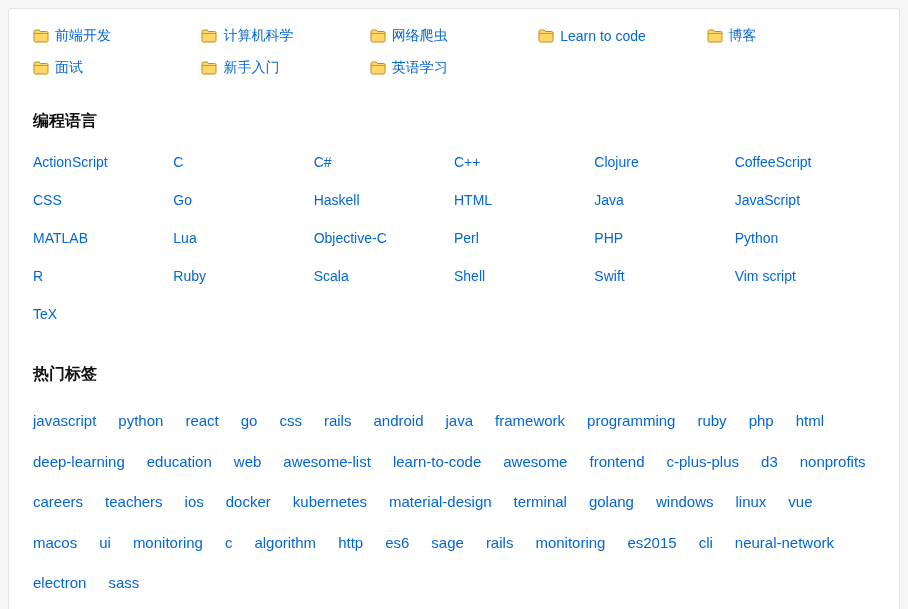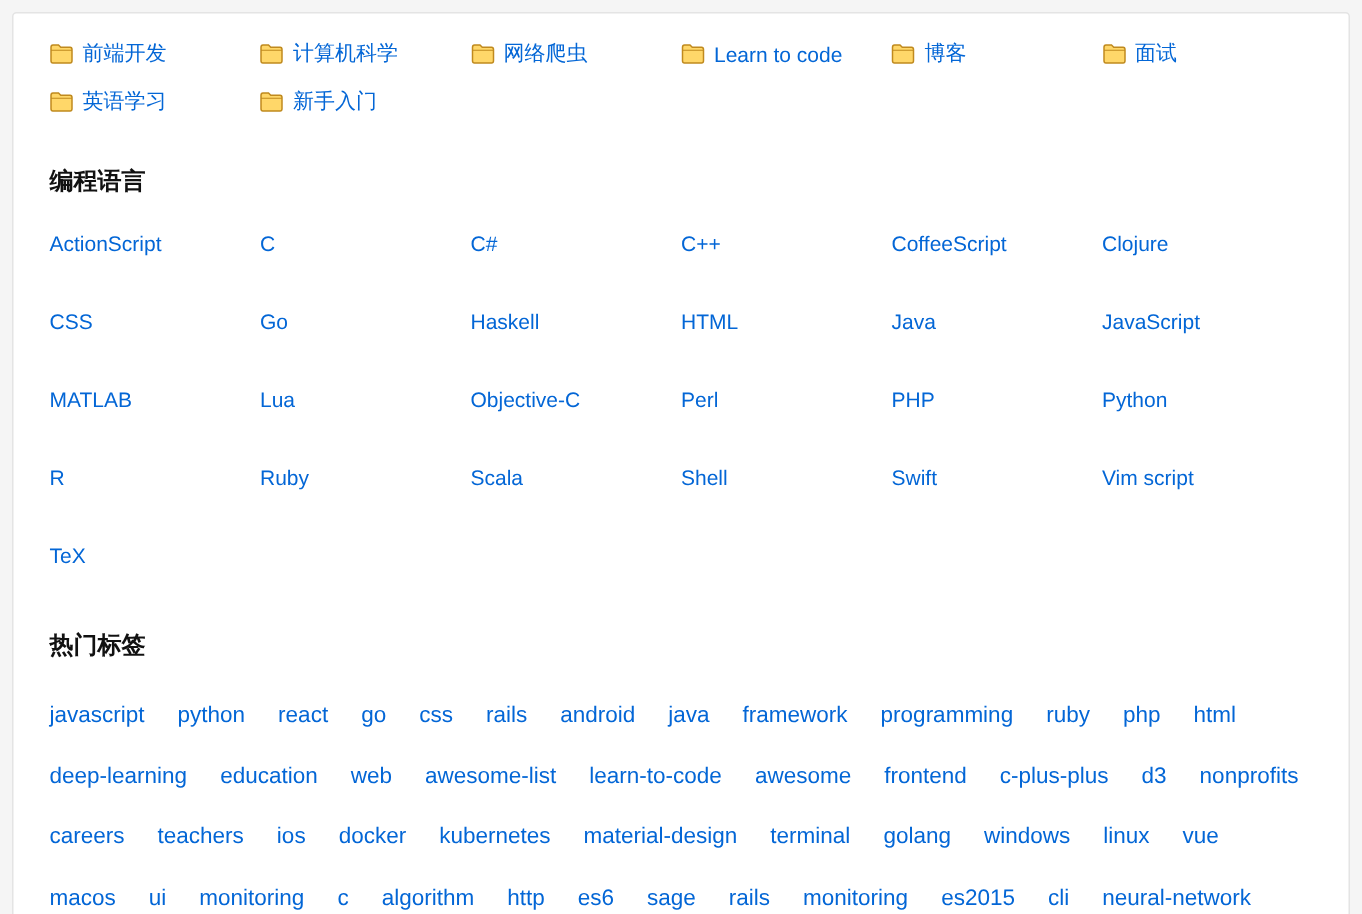--- a/index.html
+++ b/index.html
@@ -15,21 +15,21 @@
     }
     .card {
       background: #fff;
       border: 1px solid #e4e4e4;
       border-radius: 3px;
       padding: 18px 24px 24px 24px;
       position: relative;
     }
     .folder-grid {
       display: grid;
-      grid-template-columns: repeat(6, 1fr);
+      grid-template-columns: repeat(5, 1fr);
       gap: 14px 0;
       margin-bottom: 34px;
     }
     .folder-item {
       display: flex;
       align-items: center;
       gap: 6px;
       cursor: pointer;
     }
     .folder-icon {
@@ -44,21 +44,21 @@
     .section-title {
       font-size: 16px;
       font-weight: bold;
       color: #111;
       margin-bottom: 22px;
       font-family: Liberation Mono, monospace;
     }
     .lang-grid {
       display: grid;
       grid-template-columns: repeat(6, 1fr);
-      gap: 36px 0;
+      gap: 22px 0;
       margin-bottom: 42px;
     }
     .lang-item {
       color: #0366d6;
       font-size: 14px;
       cursor: pointer;
     }
     .tag-cloud {
       display: flex;
       flex-wrap: wrap;
@@ -127,39 +127,39 @@
   <path d="M1 2.5 C1 1.7 1.5 1 2.3 1 L6 1 L7.5 2.5 L13.7 2.5 C14.5 2.5 15 3.2 15 4 L15 11.5 C15 12.3 14.5 13 13.7 13 L2.3 13 C1.5 13 1 12.3 1 11.5 Z" fill="#ffd769" stroke="#c08a1e" stroke-width="1"></path>
   <path d="M1 4.5 L15 4.5" stroke="#c08a1e" stroke-width="0.8"></path>
 </svg>
         <span class="folder-label">面试</span>
       </div>
       <div class="folder-item">
         <svg class="folder-icon" viewBox="0 0 16 14">
   <path d="M1 2.5 C1 1.7 1.5 1 2.3 1 L6 1 L7.5 2.5 L13.7 2.5 C14.5 2.5 15 3.2 15 4 L15 11.5 C15 12.3 14.5 13 13.7 13 L2.3 13 C1.5 13 1 12.3 1 11.5 Z" fill="#ffd769" stroke="#c08a1e" stroke-width="1"></path>
   <path d="M1 4.5 L15 4.5" stroke="#c08a1e" stroke-width="0.8"></path>
 </svg>
+        <span class="folder-label">新手入门</span>
+      </div>
+      <div class="folder-item">
+        <svg class="folder-icon" viewBox="0 0 16 14">
+  <path d="M1 2.5 C1 1.7 1.5 1 2.3 1 L6 1 L7.5 2.5 L13.7 2.5 C14.5 2.5 15 3.2 15 4 L15 11.5 C15 12.3 14.5 13 13.7 13 L2.3 13 C1.5 13 1 12.3 1 11.5 Z" fill="#ffd769" stroke="#c08a1e" stroke-width="1"></path>
+  <path d="M1 4.5 L15 4.5" stroke="#c08a1e" stroke-width="0.8"></path>
+</svg>
         <span class="folder-label">英语学习</span>
-      </div>
-      <div class="folder-item">
-        <svg class="folder-icon" viewBox="0 0 16 14">
-  <path d="M1 2.5 C1 1.7 1.5 1 2.3 1 L6 1 L7.5 2.5 L13.7 2.5 C14.5 2.5 15 3.2 15 4 L15 11.5 C15 12.3 14.5 13 13.7 13 L2.3 13 C1.5 13 1 12.3 1 11.5 Z" fill="#ffd769" stroke="#c08a1e" stroke-width="1"></path>
-  <path d="M1 4.5 L15 4.5" stroke="#c08a1e" stroke-width="0.8"></path>
-</svg>
-        <span class="folder-label">新手入门</span>
       </div>
     </div>
 
   <h2 class="section-title">编程语言</h2>
   <div class="lang-grid" id="lang-grid">
       <a class="lang-item">ActionScript</a>
       <a class="lang-item">C</a>
       <a class="lang-item">C#</a>
       <a class="lang-item">C++</a>
+      <a class="lang-item">Clojure</a>
       <a class="lang-item">CoffeeScript</a>
-      <a class="lang-item">Clojure</a>
       <a class="lang-item">CSS</a>
       <a class="lang-item">Go</a>
       <a class="lang-item">Haskell</a>
       <a class="lang-item">HTML</a>
       <a class="lang-item">Java</a>
       <a class="lang-item">JavaScript</a>
       <a class="lang-item">MATLAB</a>
       <a class="lang-item">Lua</a>
       <a class="lang-item">Objective-C</a>
       <a class="lang-item">Perl</a>

